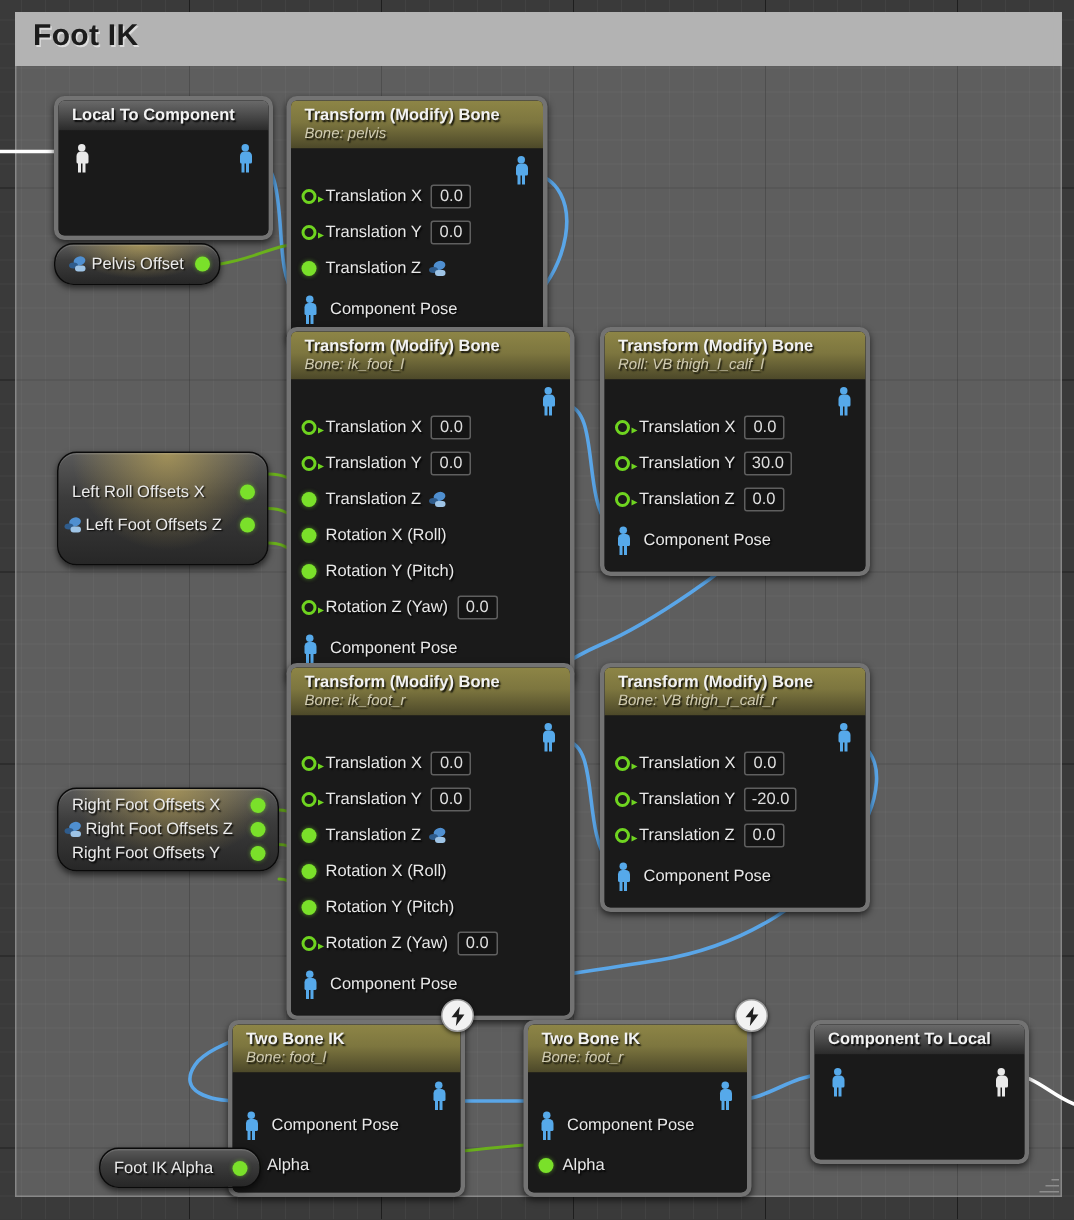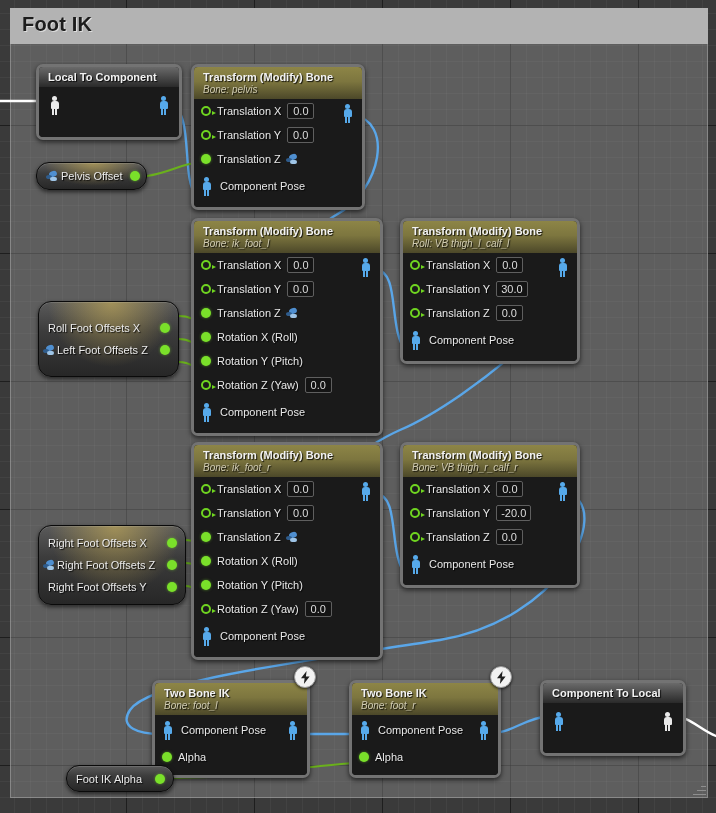--- a/index.html
+++ b/index.html
@@ -49,21 +49,21 @@
         overflow:hidden;}
   .node .hdr{position:relative;padding:4px 9px 3px 9px;}
   .node .hdr.bone{
      background:linear-gradient(to bottom,#8d8546 0%,#7d763f 45%,#4c4829 100%);}
   .node .hdr.plain{
      background:linear-gradient(to bottom,#6a6a6a 0%,#4a4a4a 50%,#2a2a2a 100%);}
   .hdr .t1{font-size:11px;font-weight:bold;color:#f2f2f2;
            text-shadow:1px 1px 1px rgba(0,0,0,.85);line-height:13px;}
   .hdr .t2{font-size:10px;font-style:italic;color:#cfcab1;
            text-shadow:1px 1px 1px rgba(0,0,0,.8);line-height:12px;}
-  .node .body{padding:0 0 6px 0;background:#1a1a1a;}
+  .node .body{padding:20px 0 6px 0;background:#1a1a1a;}
 
   .row{display:flex;align-items:center;height:24px;padding:0 10px 0 7px;
        position:relative;}
   .row .lbl{font-size:11px;color:#e8e8e8;margin-left:6px;white-space:nowrap;
             text-shadow:1px 1px 1px rgba(0,0,0,.8);}
 
   
   .pin{width:10px;height:10px;border-radius:50%;flex:none;position:relative;}
   .pin.filled{background:#7ae02a;box-shadow:0 0 3px rgba(122,224,42,.55);}
   .pin.hollow{background:transparent;border:2px solid #6fd420;box-sizing:border-box;}
@@ -523,37 +523,37 @@
           <i class="b3"></i>
         </span>
       <span class="vlbl" style="margin-left:2px;">Pelvis Offset</span>
       <span class="vspacer"></span>
       <span class="pin filled"></span>
     </div>
   </div>
 
   <div class="varnode glow" style="left:38px;top:301px;width:141px;height:76px;">
     <div class="vrow">
-      <span class="vlbl">Roll Foot Offsets X</span>
+      <span class="vlbl">Left Roll Offsets X</span>
       <span class="vspacer"></span>
       <span class="pin filled"></span>
     </div>
     <div class="vrow" style="padding-left:4px;">
       <span class="promo">
           <i class="b1"></i>
           <i class="b2"></i>
           <i class="b3"></i>
         </span>
       <span class="vlbl" style="margin-left:1px;">Left Foot Offsets Z</span>
       <span class="vspacer"></span>
       <span class="pin filled"></span>
     </div>
   </div>
 
-  <div class="varnode glow" style="left:38px;top:525px;width:148px;height:80px;">
+  <div class="varnode glow" style="left:38px;top:525px;width:148px;height:56px;">
     <div class="vrow">
       <span class="vlbl">Right Foot Offsets X</span>
       <span class="vspacer"></span>
       <span class="pin filled"></span>
     </div>
     <div class="vrow" style="padding-left:4px;">
       <span class="promo">
           <i class="b1"></i>
           <i class="b2"></i>
           <i class="b3"></i>

